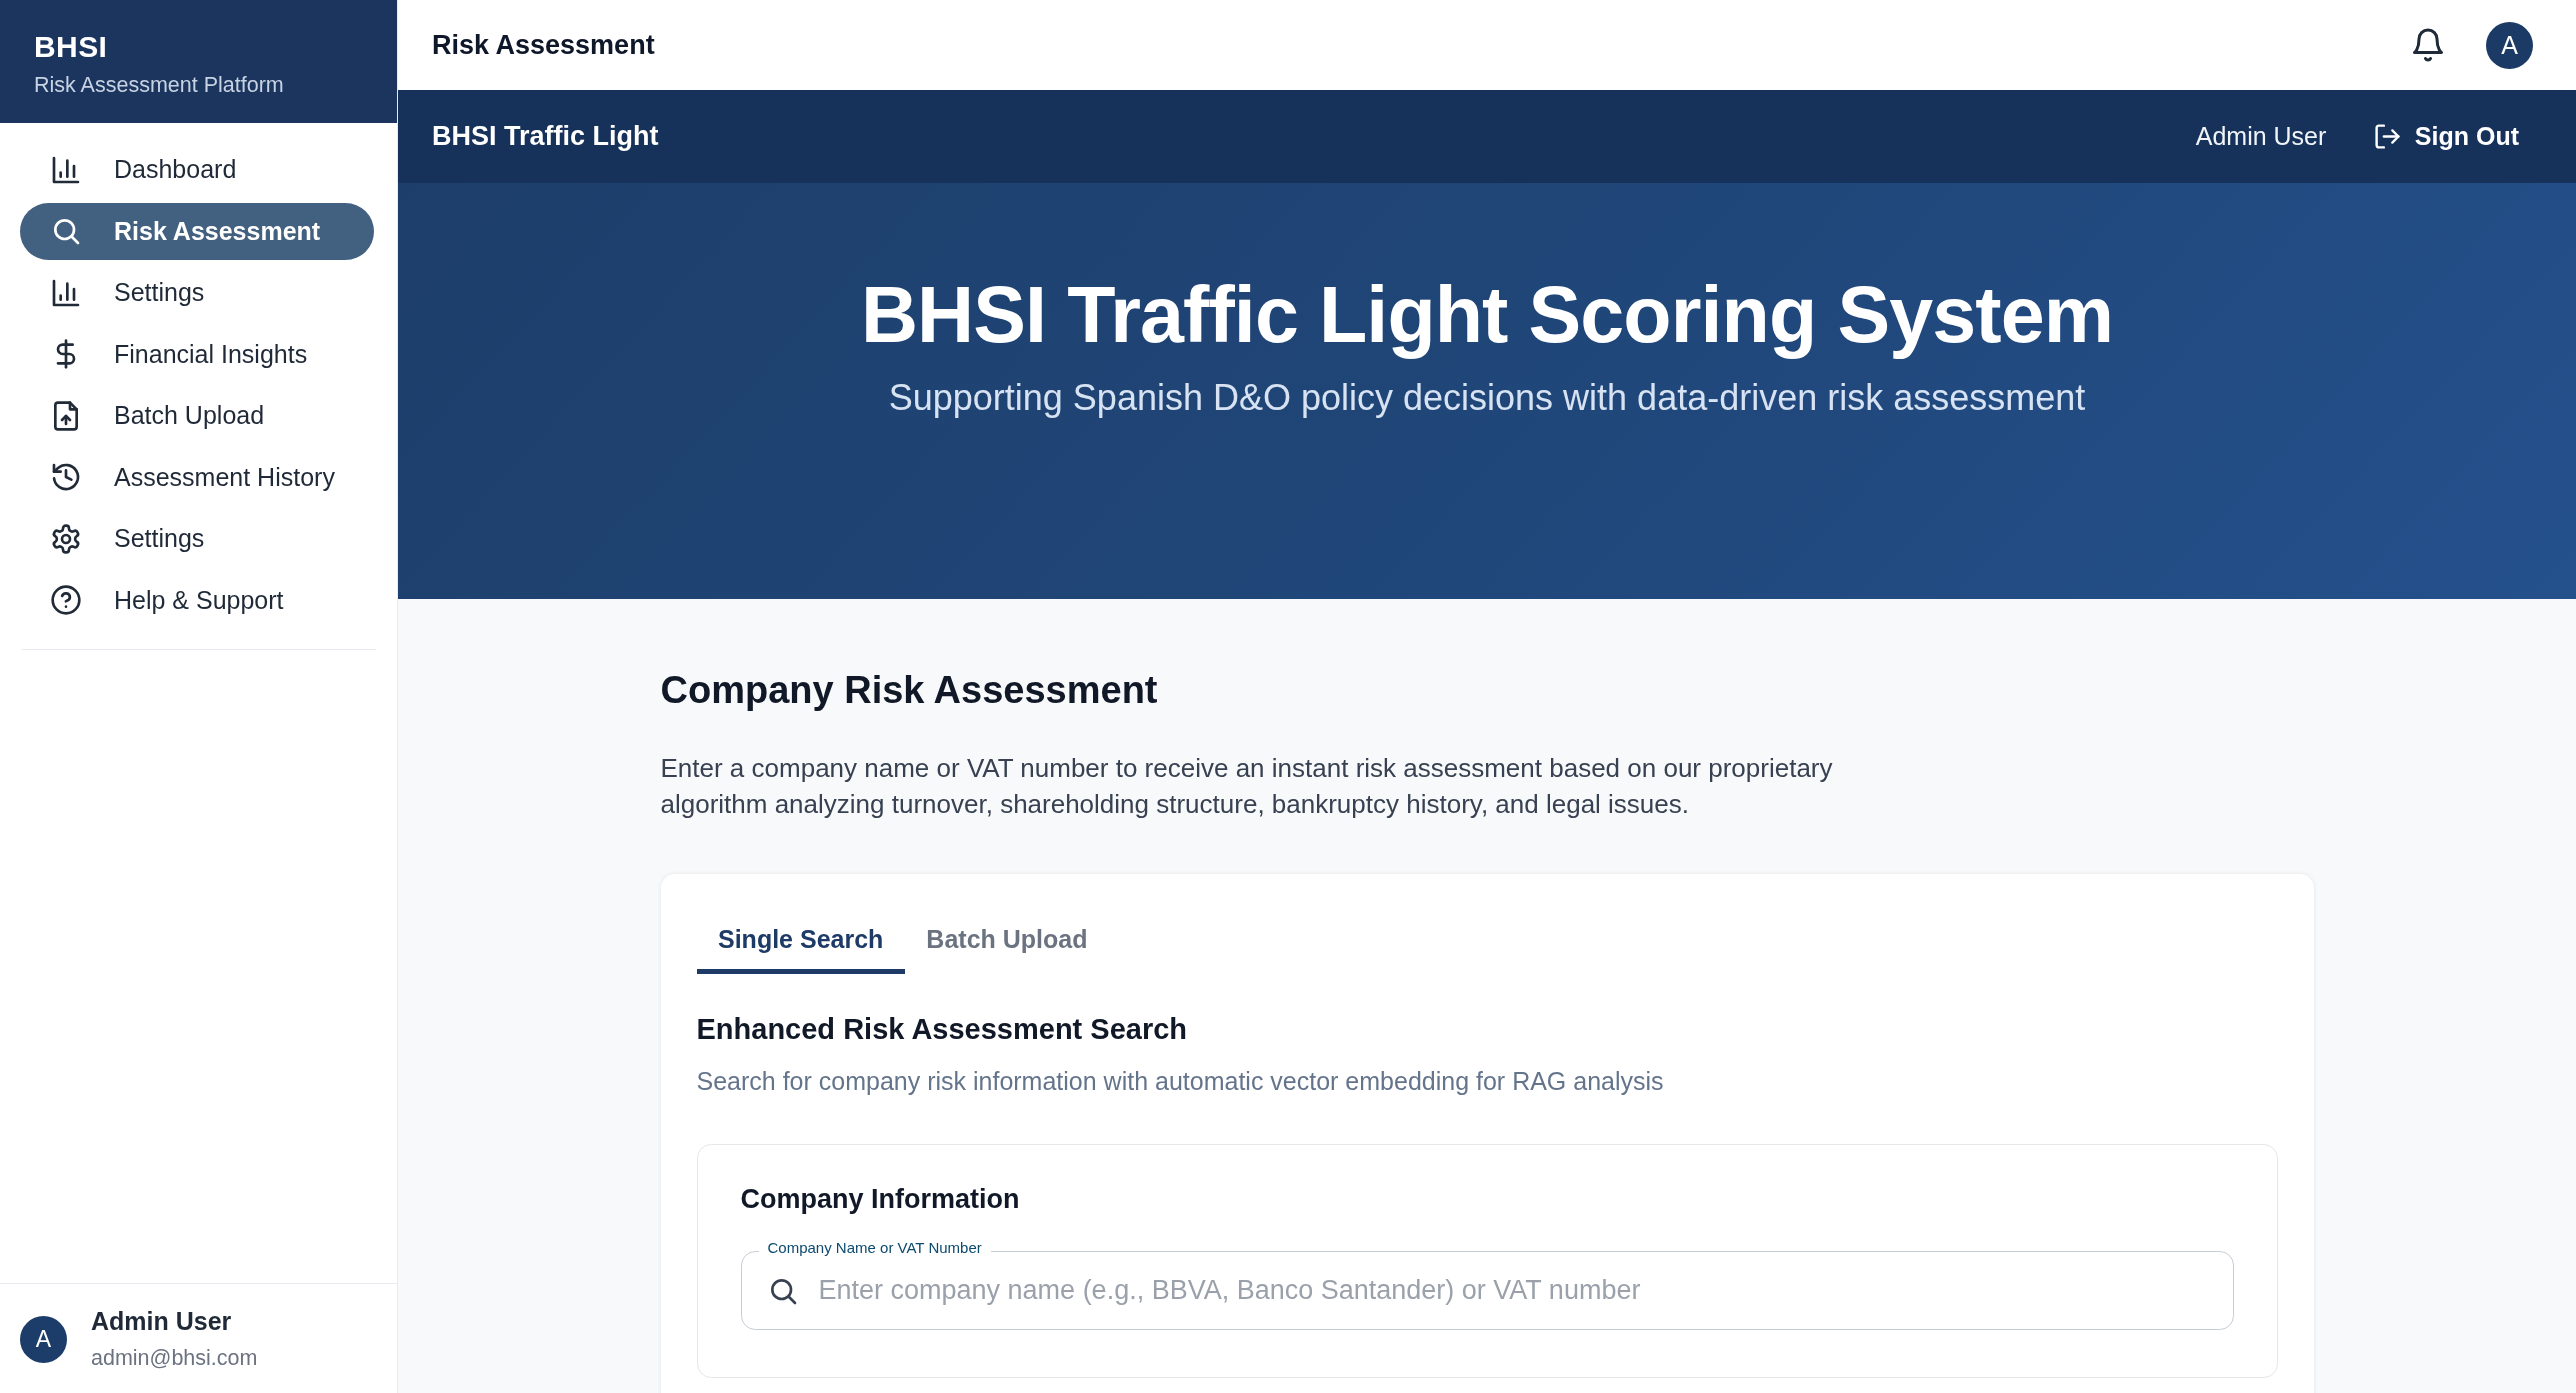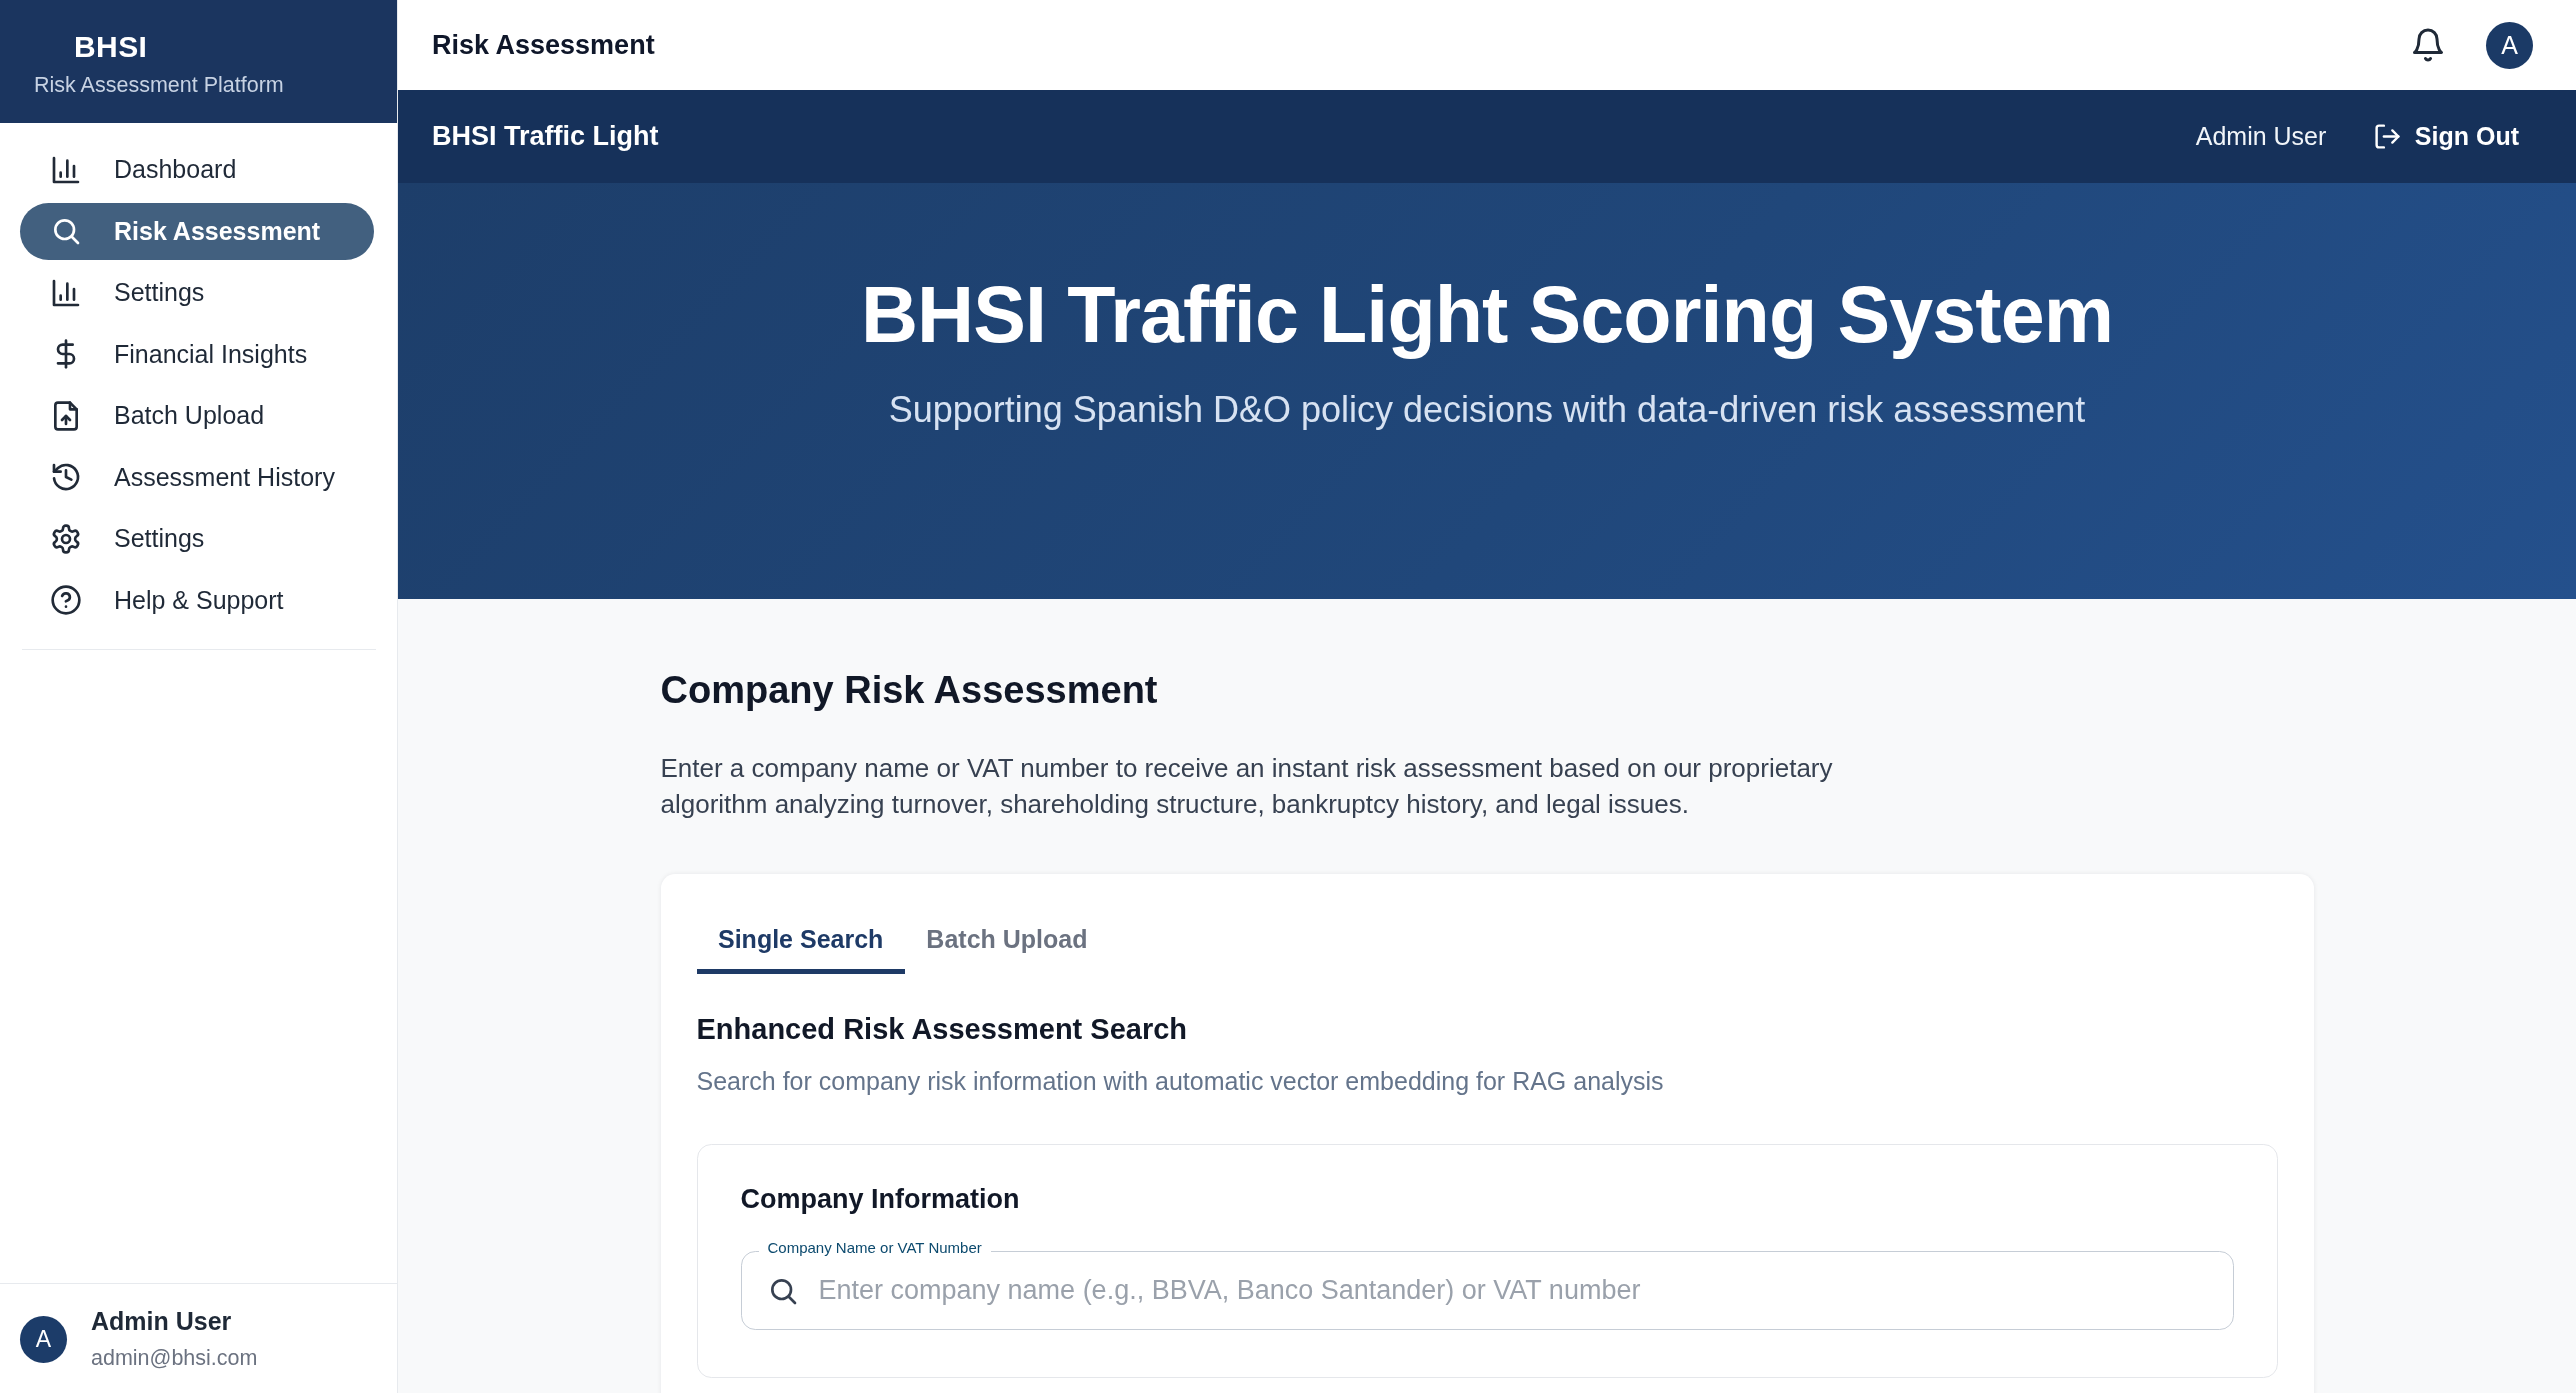--- a/index.html
+++ b/index.html
@@ -9,21 +9,21 @@
     background:#f8f9fa; color:#1f2937; display:flex;
   }
   
   .sidebar {
     width:398px; min-width:398px; height:1394px; background:#ffffff;
     border-right:1.8px solid #e7eaee; display:flex; flex-direction:column; z-index:5;
   }
   .sidebar-header {
     height:123px; background:#1b355f; color:#fff; padding:30px 0 0 34px;
   }
-  .sidebar-logo { font-size:30px; font-weight:700; letter-spacing:0.4px;margin-left:40px; }
+  .sidebar-logo { font-size:30px; font-weight:700; letter-spacing:0.4px; }
   .sidebar-tagline { font-size:21.5px; color:#c7d2e3; margin-top:9px; font-weight:400; }
   .sidebar-nav { padding:18px 0 0 0; flex:1; }
   .nav-item {
     display:flex; align-items:center; height:57px; margin:0 23px 4.5px 20px;
     padding-left:30px; border-radius:30px; cursor:pointer;
     color:#1f2937; font-size:25px; font-weight:400;
   }
   .nav-item .nav-icon { width:32px; height:32px; margin-right:32px; display:flex; align-items:center; justify-content:center; }
   .nav-item svg { width:32px; height:32px; stroke:#212a37; }
   .nav-item.active { background:#42607f; color:#ffffff; font-weight:600; }
@@ -65,21 +65,21 @@
   .signout { display:flex; align-items:center; gap:12.5px; cursor:pointer; }
   .signout svg { width:29px; height:29px; stroke:#ffffff; }
   .signout-label { font-size:25px; font-weight:700; }
 
   .hero {
     height:416px; background:linear-gradient(133deg,#1d3e6a 0%,#20477a 55%,#24508c 100%);
     display:flex; flex-direction:column; align-items:center; text-align:center;
     padding-top:89px; color:#fff;
   }
   .hero-title { font-size:79px; font-weight:800; letter-spacing:-0.9px; line-height:1.1; }
-  .hero-subtitle { font-size:36px; font-weight:400; color:#d7e2f2; margin-top:30px; }
+  .hero-subtitle { font-size:36px; font-weight:400; color:#d7e2f2; margin-top:18px; }
 
   .content { flex:1; background:#f8f9fa; overflow:hidden; }
   .container { width:1653px; margin:0 auto; }
   .page-heading { margin-top:70px; font-size:38px; font-weight:700; color:#111827; }
   .page-desc {
     margin-top:38px; font-size:26px; line-height:36px; color:#374151; max-width:1209px;
   }
   .card {
     margin-top:52px; background:#ffffff; border-radius:14.3px;
     box-shadow:0 0.9px 5.4px rgba(15,23,42,.08); padding:36px 36px 43px 36px;

